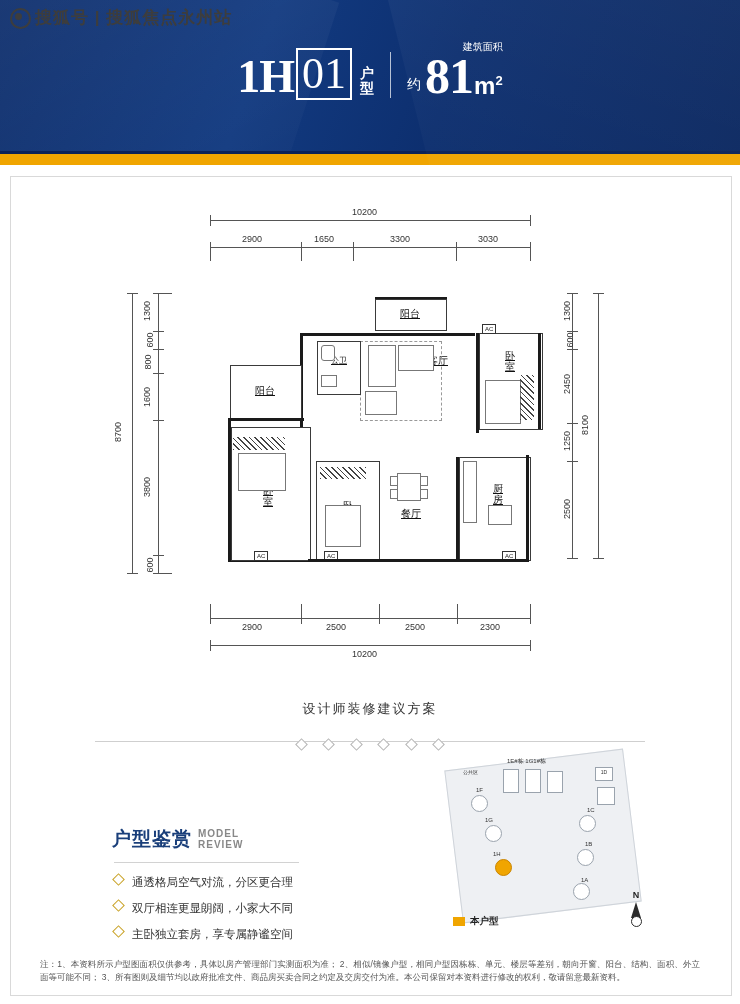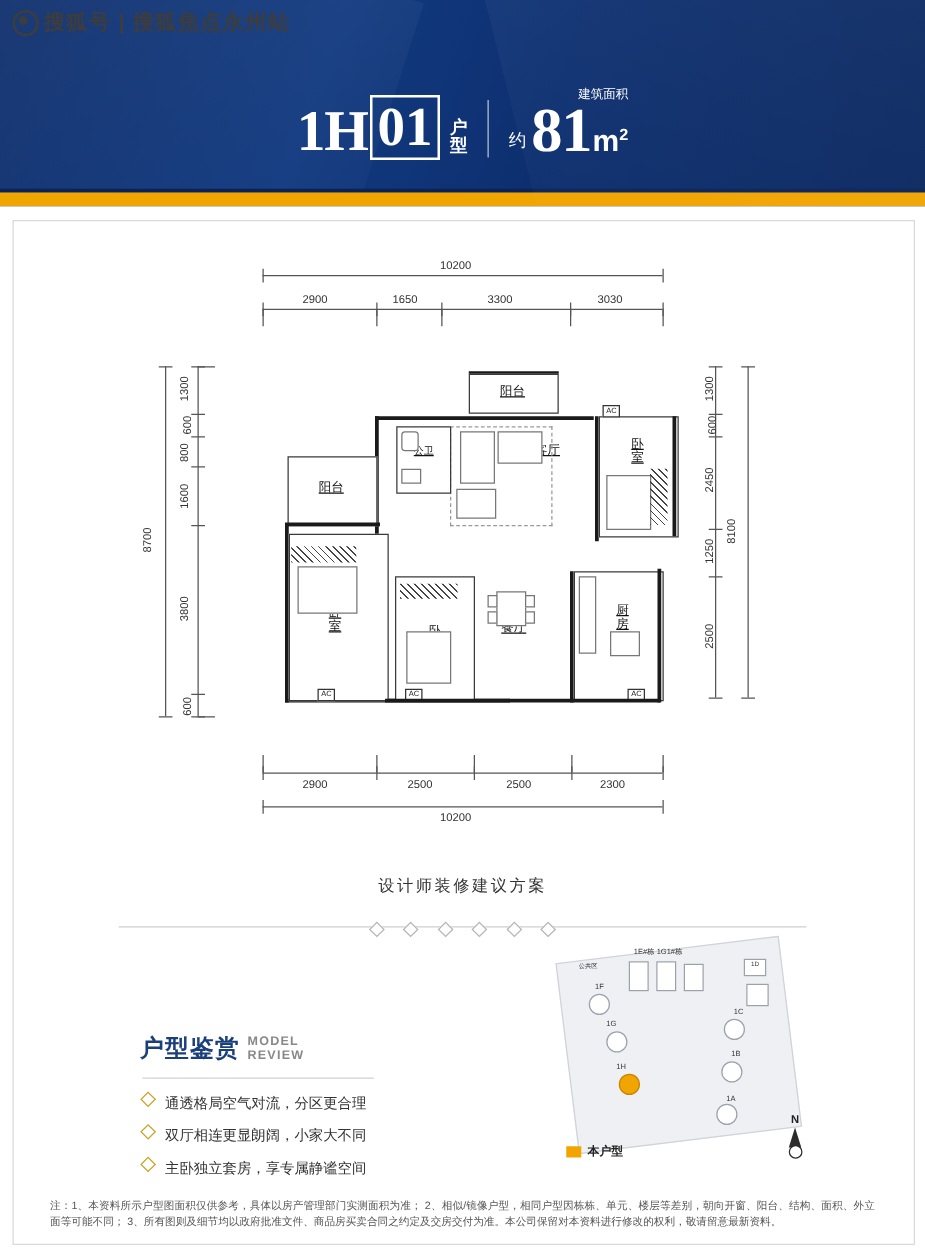--- a/index.html
+++ b/index.html
@@ -53,21 +53,21 @@
     display:flex;align-items:flex-end;justify-content:center;
     color:#ffffff;z-index:10;
   }
   .t-h{
     font-family:"Liberation Serif","DejaVu Serif",serif;
     font-size:46px;font-weight:700;line-height:1;letter-spacing:-1px;
   }
   .t-box{
     border:2px solid #ffffff;padding:2px 4px 2px 4px;margin-left:2px;
     font-family:"Liberation Serif","DejaVu Serif",serif;
-    font-size:44px;font-weight:700;line-height:1;margin-top:28px;
+    font-size:44px;font-weight:400;line-height:1;
   }
   .t-ver{
     font-size:14px;line-height:15px;margin-left:8px;margin-bottom:4px;
     font-weight:600;
   }
   .t-sep{
     width:1px;height:46px;background:rgba(255,255,255,.7);margin:0 16px 2px 16px;
   }
   .t-yue{font-size:14px;margin-bottom:6px;margin-right:4px;}
   .t-num{
@@ -350,21 +350,21 @@
   <div class="hatch" style="left:113px;top:232px;width:52px;height:13px;"></div>
   <div class="ac" style="left:134px;top:346px;">AC</div>
 
   <div class="room" style="left:196px;top:256px;width:62px;height:98px;"></div>
   <div class="rlabel two" style="left:222px;top:295px;"><span>卧室</span></div>
   <div class="furn" style="left:205px;top:300px;width:34px;height:40px;"></div>
   <div class="hatch" style="left:200px;top:262px;width:46px;height:12px;"></div>
   <div class="ac" style="left:204px;top:346px;">AC</div>
 
   <div class="room" style="left:265px;top:258px;width:72px;height:80px;border:none;"></div>
-  <div class="rlabel" style="left:279px;top:292px;">餐厅</div>
+  <div class="rlabel" style="left:279px;top:303px;">餐厅</div>
   <div class="furn" style="left:277px;top:268px;width:22px;height:26px;"></div>
   <div class="furn" style="left:270px;top:271px;width:6px;height:8px;"></div>
   <div class="furn" style="left:270px;top:284px;width:6px;height:8px;"></div>
   <div class="furn" style="left:300px;top:271px;width:6px;height:8px;"></div>
   <div class="furn" style="left:300px;top:284px;width:6px;height:8px;"></div>
 
   <div class="wall" style="left:336px;top:252px;width:3px;height:105px;"></div>
   <div class="room" style="left:339px;top:252px;width:70px;height:102px;"></div>
   <div class="rlabel two" style="left:372px;top:278px;"><span>厨房</span></div>
   <div class="furn" style="left:343px;top:256px;width:12px;height:60px;"></div>

